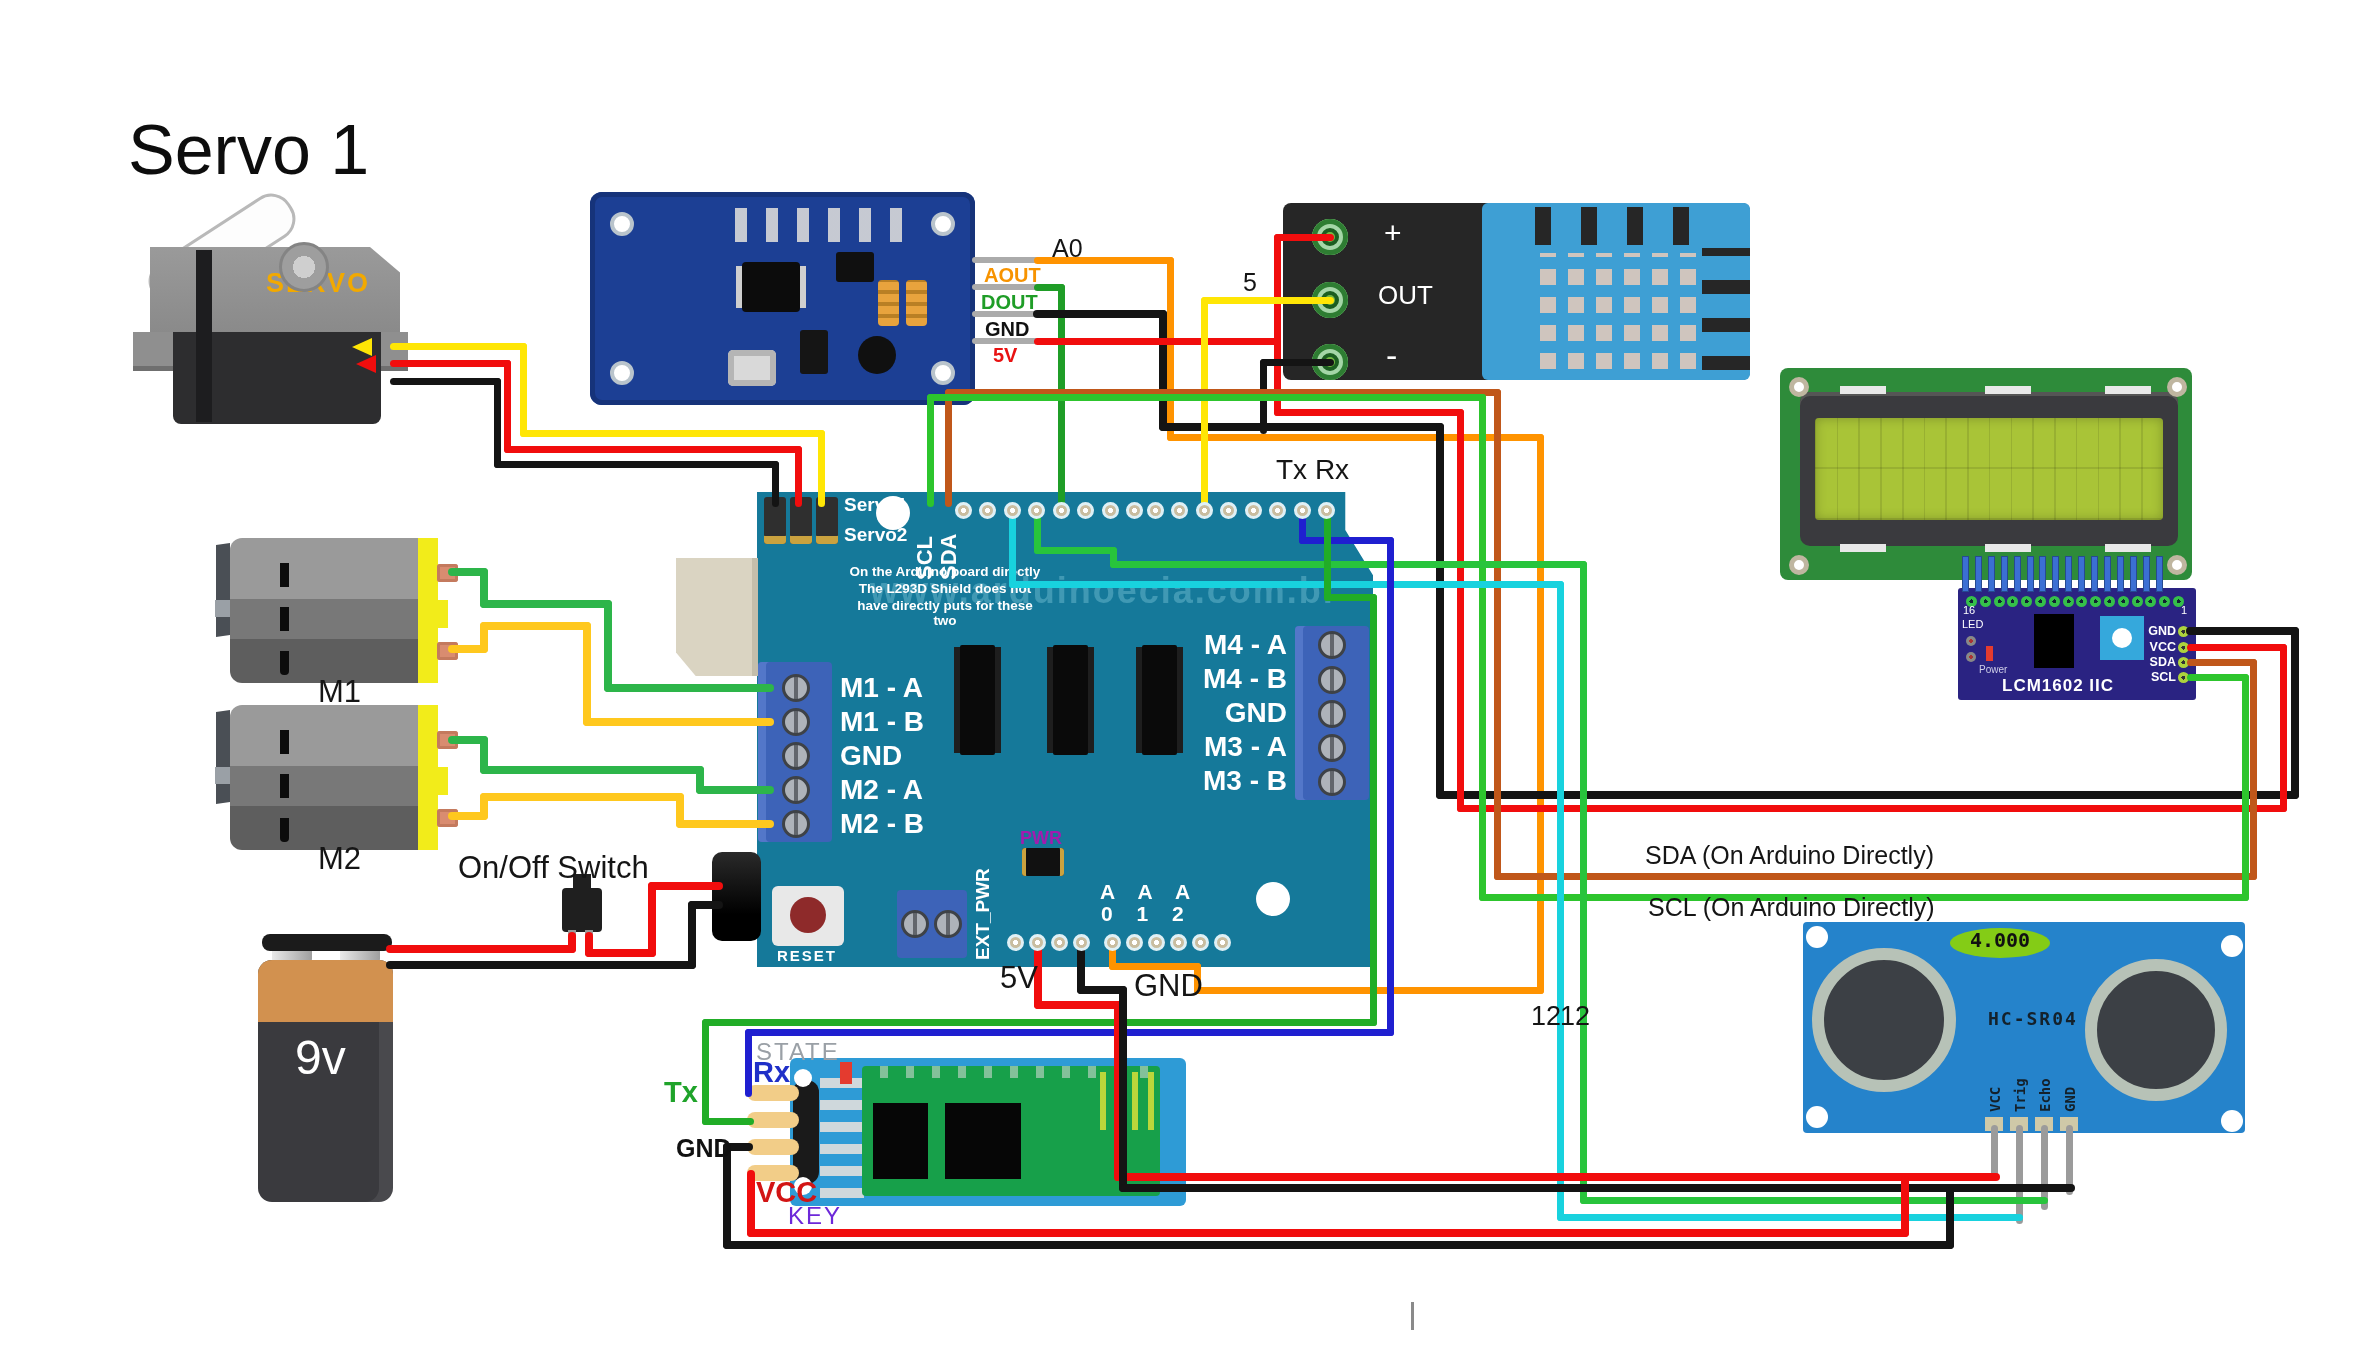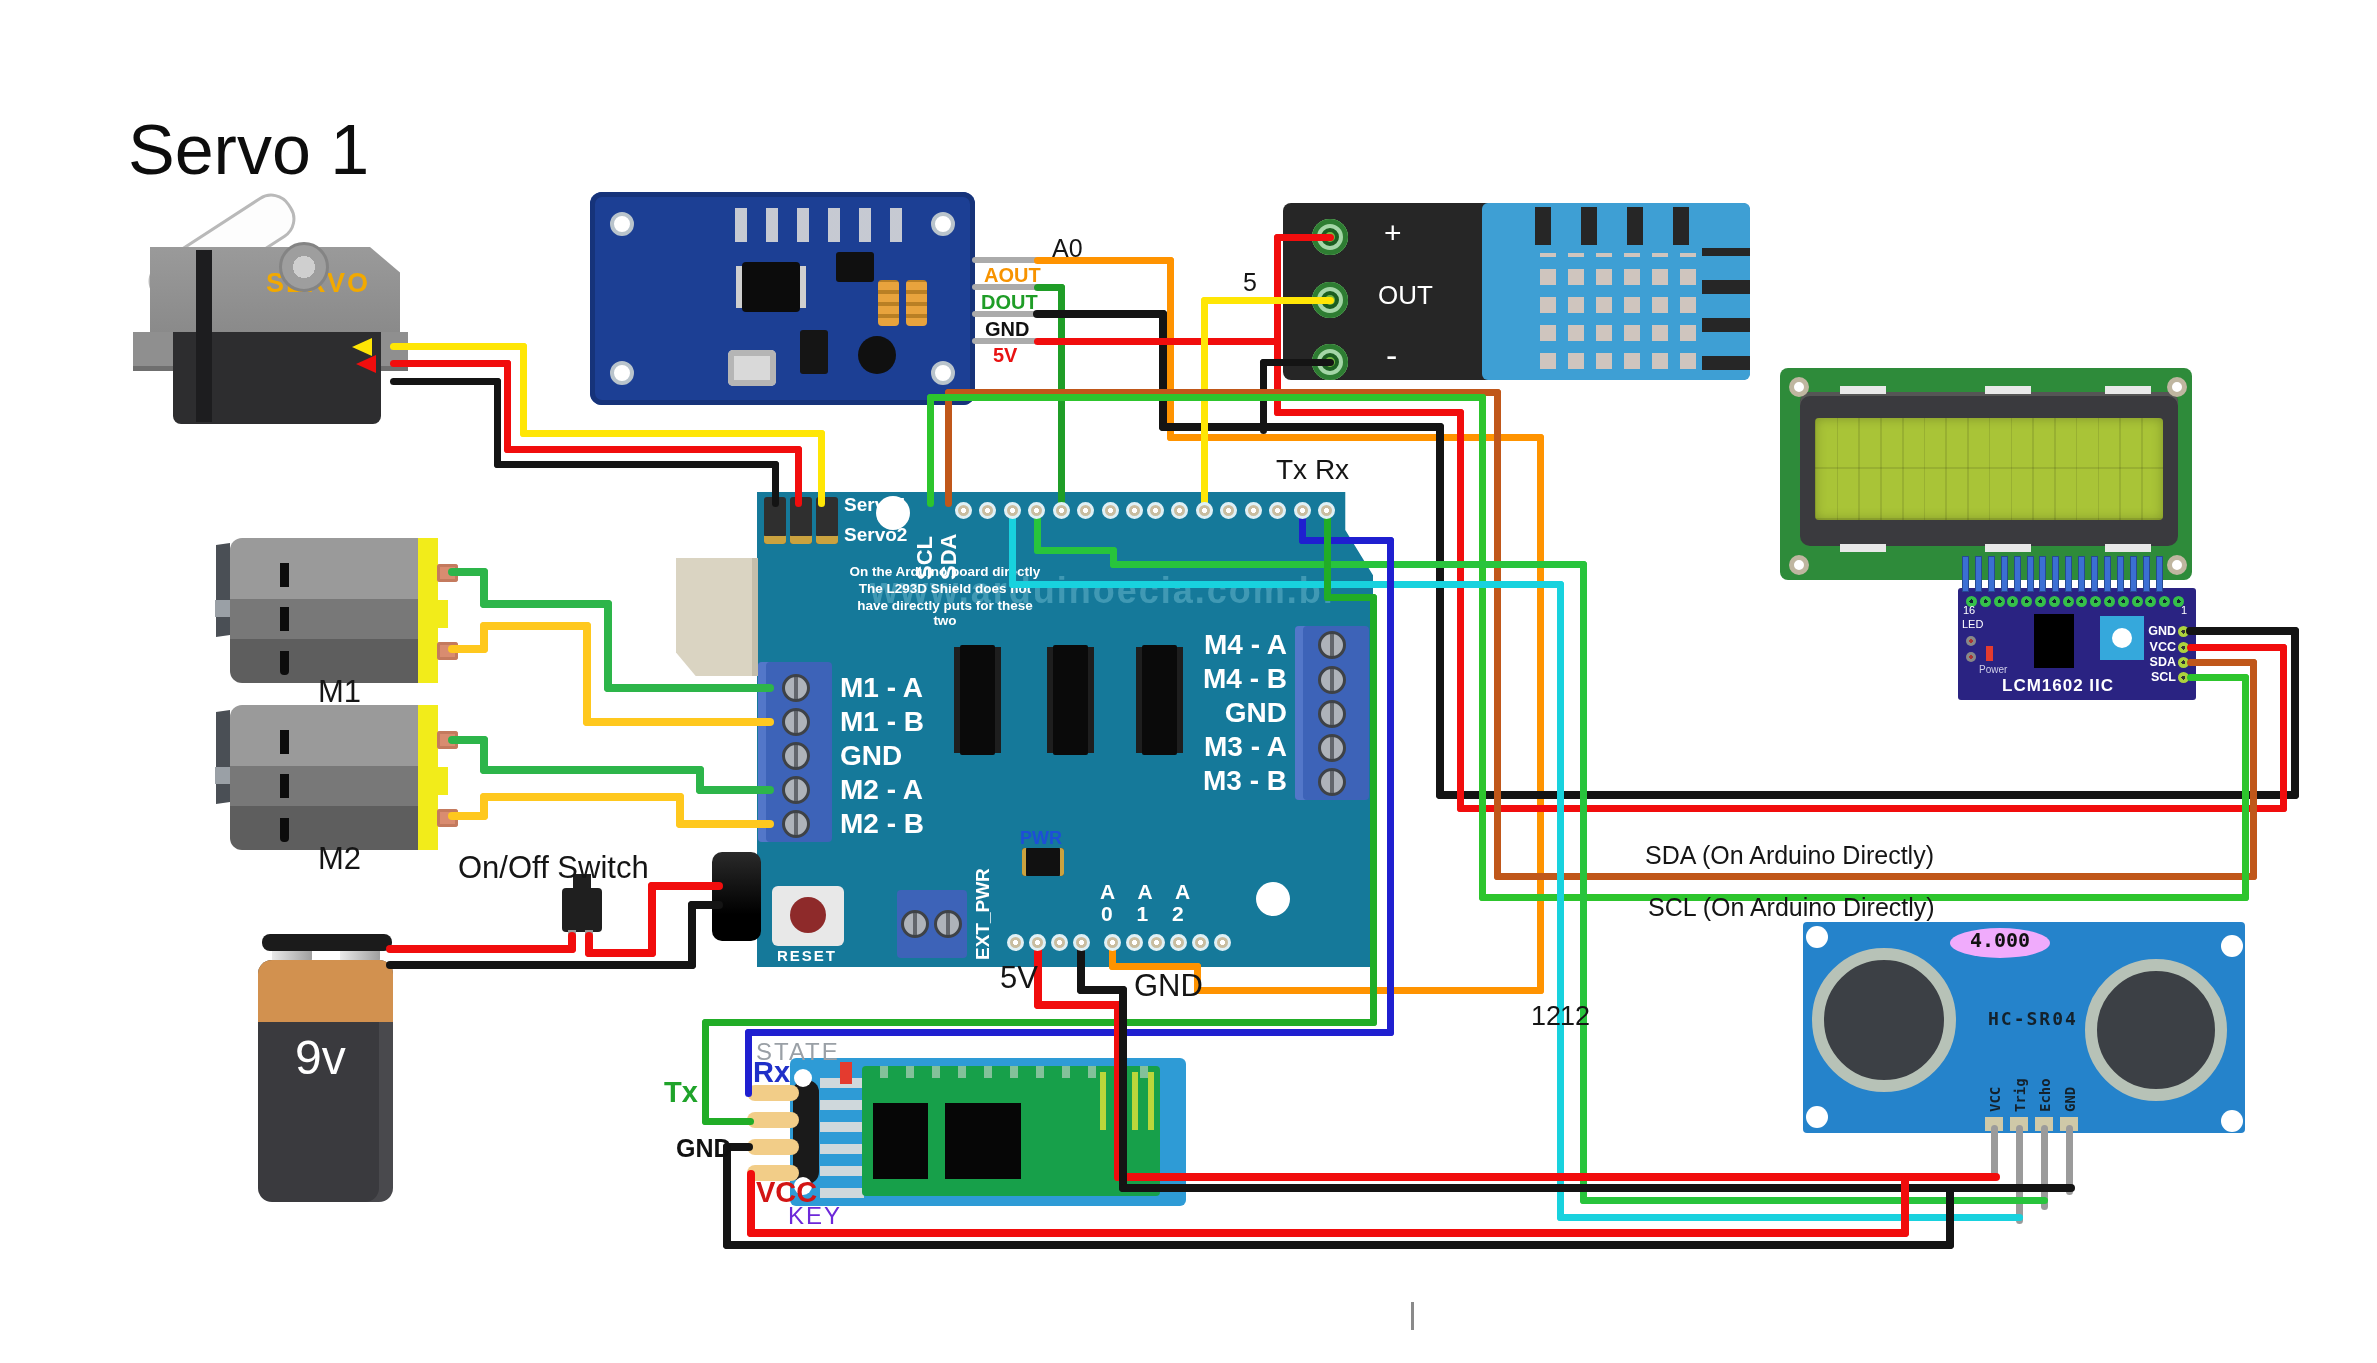--- a/index.html
+++ b/index.html
@@ -73,21 +73,21 @@
   <div class="abs" style="left:870px;top:570px;font-size:36px;font-weight:bold;color:rgba(145,215,228,.35);letter-spacing:2px;z-index:15">www.arduinoecia.com.br</div>
   <div class="abs" style="left:676px;top:558px;width:82px;height:118px;background:#DAD4C2;clip-path:polygon(0 0,100% 0,100% 100%,24% 100%,0 80%);box-shadow:inset -6px 0 0 #c4beab;z-index:12"></div>
   <div class="abs" style="left:712px;top:852px;width:49px;height:89px;background:linear-gradient(180deg,#2a2a2a,#000 70%);border-radius:10px;z-index:12"></div>
   <div class="abs" style="left:758px;top:662px;width:74px;height:180px;background:#3D63B8;border-radius:4px;box-shadow:inset 8px 0 0 #5377C9;z-index:20"></div>
   <div class="abs" style="left:1295px;top:626px;width:74px;height:174px;background:#3D63B8;border-radius:4px;box-shadow:inset 8px 0 0 #5377C9;z-index:20"></div>
   <div class="abs" style="left:772px;top:886px;width:72px;height:60px;background:#E8E8E8;border-radius:6px;z-index:20"></div>
   <div class="abs" style="left:790px;top:897px;width:36px;height:36px;border-radius:50%;background:#8E2A2A;z-index:21"></div>
   <div class="abs" style="left:777px;top:947px;font-size:15px;font-weight:bold;color:#fff;letter-spacing:2px;z-index:22">RESET</div>
   <div class="abs" style="left:897px;top:890px;width:70px;height:68px;background:#3D63B8;border-radius:4px;z-index:20"></div>
   <div class="abs vtxt" style="left:972px;top:874px;height:86px;font-size:19px;font-weight:bold;color:#fff;z-index:22">EXT_PWR</div>
-  <div class="abs" style="left:1020px;top:828px;font-size:18px;font-weight:bold;color:#1d4ed8;z-index:22">PWR</div>
+  <div class="abs" style="left:1020px;top:828px;font-size:18px;font-weight:bold;color:#a21caf;z-index:22">PWR</div>
   <div class="abs" style="left:1022px;top:848px;width:42px;height:28px;background:#111;border-radius:3px;box-shadow:inset 10px 0 0 -6px #caa23f,inset -10px 0 0 -6px #caa23f;z-index:20"></div>
   <div class="abs" style="left:1100px;top:880px;font-size:21px;font-weight:bold;color:#fff;letter-spacing:9px;z-index:22">A A A</div>
   <div class="abs" style="left:1101px;top:902px;font-size:21px;font-weight:bold;color:#fff;letter-spacing:9px;z-index:22">0 1 2</div>
 
   <div class="abs" style="left:562px;top:888px;width:40px;height:44px;background:#1f1f1f;border-radius:4px;z-index:20"></div>
   <div class="abs" style="left:573px;top:874px;width:18px;height:18px;background:#1f1f1f;z-index:20"></div>
   <div class="abs" style="left:568px;top:930px;width:8px;height:13px;background:#9a9a9a;border-bottom:5px solid #3da63d;z-index:20"></div>
   <div class="abs" style="left:585px;top:930px;width:8px;height:13px;background:#9a9a9a;border-bottom:5px solid #3da63d;z-index:20"></div>
   <div class="abs" style="left:262px;top:934px;width:130px;height:17px;background:#1b1b1b;border-radius:8px;z-index:13"></div>
   <div class="abs" style="left:272px;top:944px;width:40px;height:20px;background:linear-gradient(90deg,#e9e9e9,#9f9f9f);border-radius:5px;z-index:12"></div>
@@ -113,21 +113,21 @@
   <div class="abs" style="left:676px;top:1134px;font-size:25px;font-weight:bold;color:#111;z-index:50">GND</div>
   <div class="abs" style="left:756px;top:1176px;font-size:29px;font-weight:bold;color:#D21414;z-index:50">VCC</div>
 
   <div class="abs" style="left:1803px;top:922px;width:442px;height:211px;background:#2583CB;border-radius:4px;z-index:10"></div>
   <div class="abs" style="left:1806px;top:926px;width:22px;height:22px;border-radius:50%;background:#fff;z-index:20"></div>
   <div class="abs" style="left:1806px;top:1106px;width:22px;height:22px;border-radius:50%;background:#fff;z-index:20"></div>
   <div class="abs" style="left:2221px;top:935px;width:22px;height:22px;border-radius:50%;background:#fff;z-index:20"></div>
   <div class="abs" style="left:2221px;top:1110px;width:22px;height:22px;border-radius:50%;background:#fff;z-index:20"></div>
   <div class="abs" style="left:1812px;top:948px;width:144px;height:144px;border-radius:50%;background:#3C4045;border:12px solid #B7C2B7;box-sizing:border-box;z-index:20"></div>
   <div class="abs" style="left:2085px;top:959px;width:142px;height:142px;border-radius:50%;background:#3C4045;border:12px solid #B7C2B7;box-sizing:border-box;z-index:20"></div>
-  <div class="abs" style="left:1950px;top:928px;width:100px;height:30px;background:#f0abfc;border-radius:50%;text-align:center;line-height:30px;font:bold 20px 'DejaVu Sans Mono',monospace;color:#111;z-index:21">4.000</div>
+  <div class="abs" style="left:1950px;top:928px;width:100px;height:30px;background:#84cc16;border-radius:50%;text-align:center;line-height:30px;font:bold 20px 'DejaVu Sans Mono',monospace;color:#111;z-index:21">4.000</div>
   <div class="abs" style="left:1988px;top:1008px;font:bold 18px 'DejaVu Sans Mono',monospace;letter-spacing:2px;color:#14212b;z-index:21">HC-SR04</div>
   <div class="abs" style="left:1985px;top:1117px;width:18px;height:14px;background:#CFC9A8;z-index:20"></div>
   <div class="abs" style="left:2010px;top:1117px;width:18px;height:14px;background:#CFC9A8;z-index:20"></div>
   <div class="abs" style="left:2035px;top:1117px;width:18px;height:14px;background:#CFC9A8;z-index:20"></div>
   <div class="abs" style="left:2060px;top:1117px;width:18px;height:14px;background:#CFC9A8;z-index:20"></div>
 
   <div class="abs" style="left:1411px;top:1302px;width:3px;height:28px;background:#8a8a8a;z-index:50"></div>
 
 <div style="position: absolute; white-space: nowrap; left: 972px; top: 257px; width: 71px; height: 6px; background: rgb(171, 171, 171); border-radius: 3px; z-index: 30;"></div>
     <div style="position: absolute; white-space: nowrap; left: 972px; top: 284px; width: 71px; height: 6px; background: rgb(171, 171, 171); border-radius: 3px; z-index: 30;"></div>

